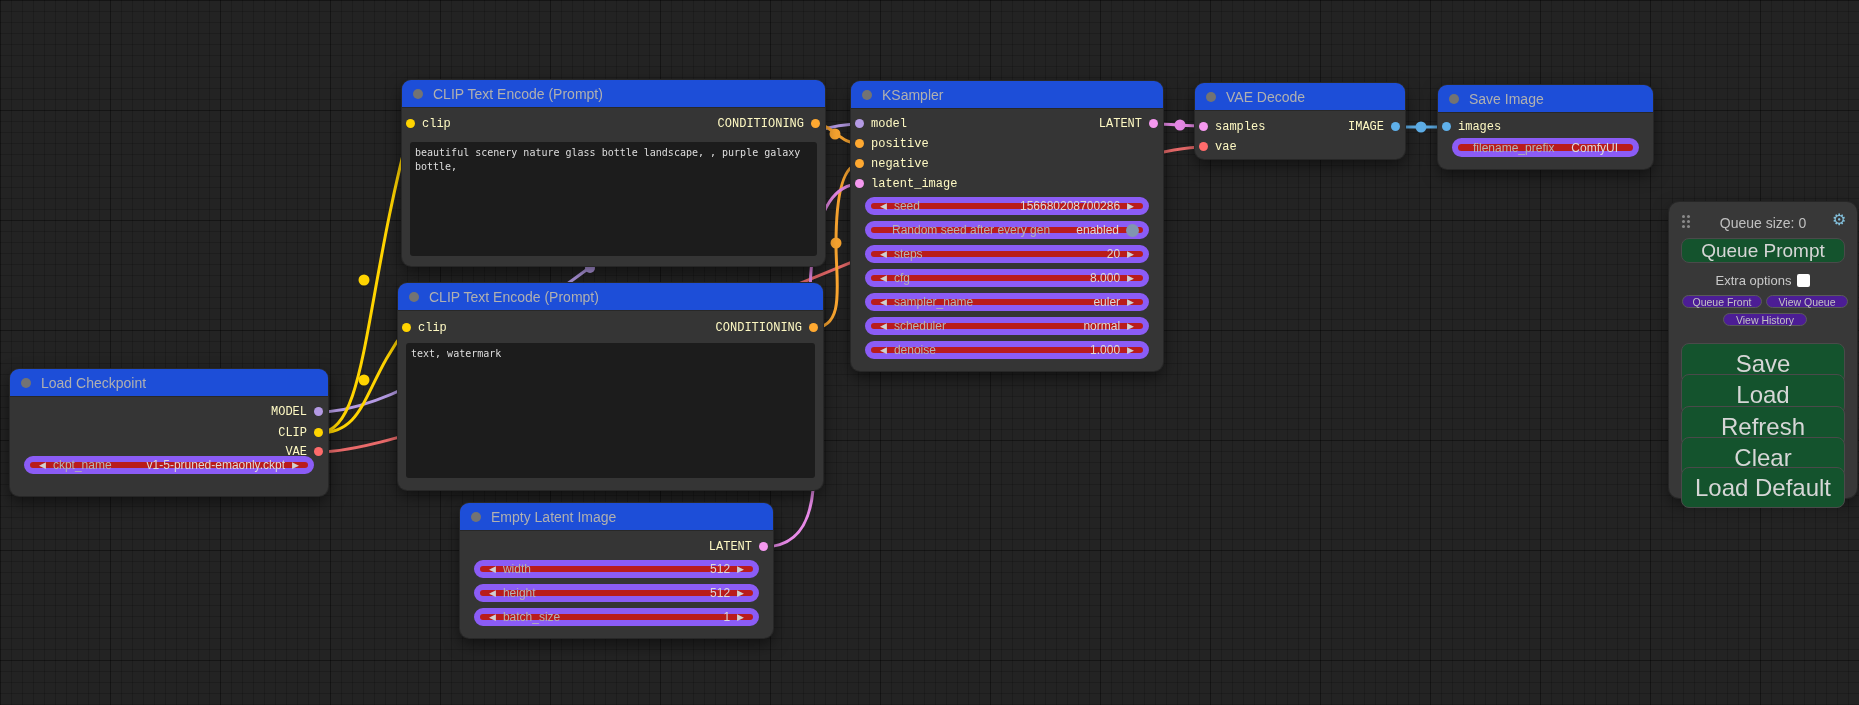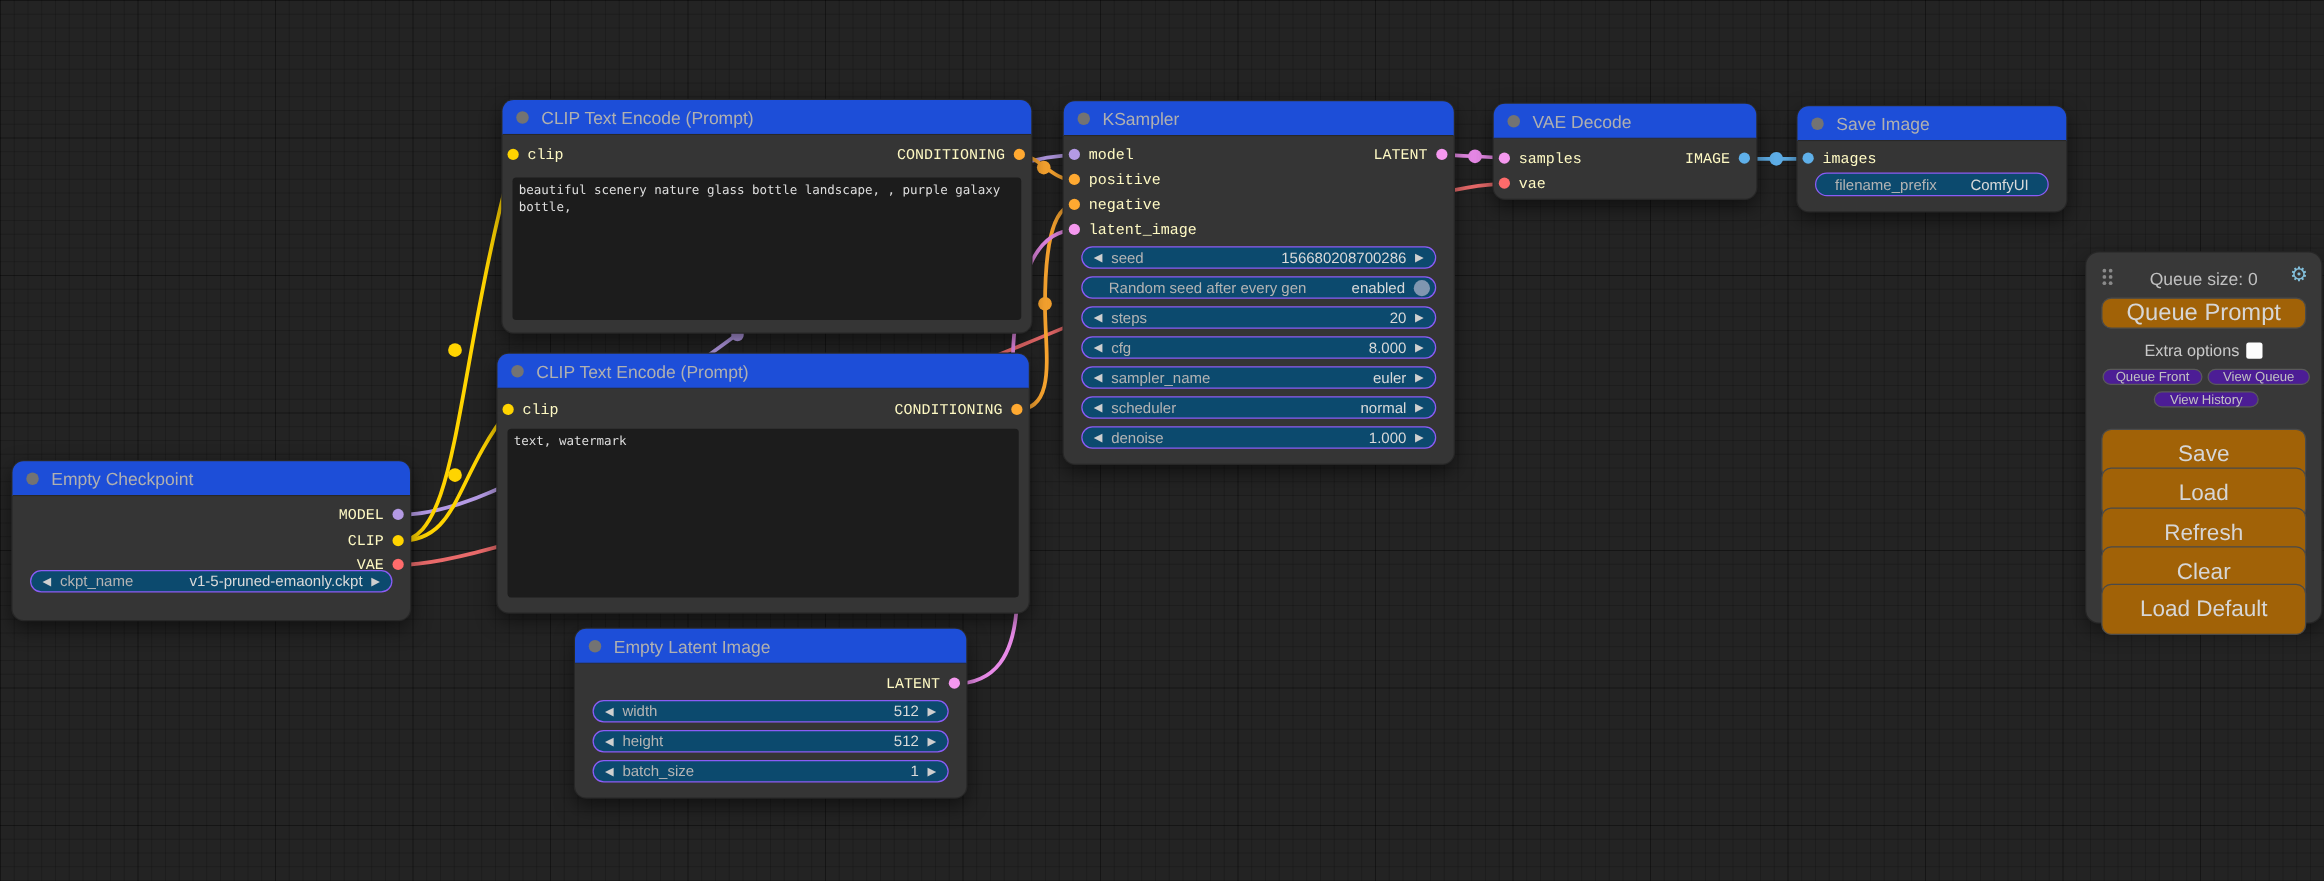--- a/index.html
+++ b/index.html
@@ -29,45 +29,45 @@
   .row{position:absolute;left:0;right:0;height:20px;font-size:12px;color:#fef9c3;line-height:20px;font-family:Liberation Mono, monospace;}
   .pin{width:9px;height:9px;border-radius:50%;position:absolute;top:5px;}
   .pin.in{left:4px}
   .pin.out{right:5px}
   .in-label{margin-left:20px;}
   .out-label{position:absolute;right:21px;top:0;}
   .p-model{background:#b49ae4}.p-clip{background:#ffd400}.p-vae{background:#ff6b6b}
   .p-cond{background:#ffa931}.p-latent{background:#f598ef}.p-image{background:#5fb0ea}
   .widget{
     display:flex;align-items:center;gap:7px;padding:0 9px;box-sizing:border-box;
-    background:#0c4a6e;border:1px solid #8b5cf6;border-radius:10px;height:18px;
+    background:#b91c1c;border:6px solid #8b5cf6;border-radius:10px;height:18px;
     position:absolute;left:14px;right:14px;font-size:12px;line-height:16px;
   }
   .w-label{color:#b4b4b4;white-space:nowrap;}
   .w-value{margin-left:auto;color:#dadada;white-space:nowrap;}
   .arrow{color:#cfcfcf;font-size:9px;line-height:1;}
   .toggle-dot{width:13px;height:13px;border-radius:50%;background:#8096b0;margin-right:-5px;flex:0 0 auto;}
   .prompt{
     position:absolute;left:8px;right:8px;box-sizing:border-box;
     background:#1c1c1c;border:none;outline:none;resize:none;border-radius:3px;
     color:#dedede;font-family:"DejaVu Sans Mono",monospace;font-size:10px;line-height:13.5px;
     padding:4px 5px;white-space:pre-wrap;overflow:hidden;
   }
   
   #queue-panel{
     position:absolute;z-index:3;left:1669px;top:202px;width:188px;height:296px;
     background:#383838;border-radius:10px;box-shadow:0 0 0 1px #262626,0 6px 16px rgba(0,0,0,.5);
   }
   .qp-abs{position:absolute;box-sizing:border-box;}
   .btn{
-    background:#a16207;border:1px solid #4a4a4a;border-radius:8px;color:#d6d6d6;
+    background:#14532d;border:1px solid #4a4a4a;border-radius:8px;color:#d6d6d6;
     display:flex;align-items:center;justify-content:center;cursor:pointer;
     font-family:"Liberation Sans",sans-serif;
   }
-  .btn.big{left:12px;right:12px;height:41px;font-size:18px;}
+  .btn.big{left:12px;right:12px;height:41px;font-size:24px;}
   .btn.small{border-radius:999px;height:13px;font-size:10.5px;color:#c2c2c2;border-color:#5a5a5a;background:#4c1d95;}
   #queue-size{left:0;right:0;top:13px;text-align:center;font-size:14px;color:#c0c0c0;}
   #gear{left:163px;top:8px;font-size:16px;color:#83c0dc;cursor:pointer;}
   #drag-dots{left:13px;top:13px;width:3px;height:3px;border-radius:50%;background:#8a8a8a;
     box-shadow:0 5px 0 #8a8a8a,0 10px 0 #8a8a8a,5px 0 0 #8a8a8a,5px 5px 0 #8a8a8a,5px 10px 0 #8a8a8a;}
   #extra-row{left:0;right:0;top:71px;display:flex;align-items:center;justify-content:center;gap:6px;
     font-size:13px;color:#c9c9c9;}
   #extra-checkbox{width:13px;height:13px;background:#fdfdfd;border-radius:2px;cursor:pointer;}
 </style>
 </head>
@@ -109,21 +109,21 @@
   <circle cx="835" cy="134" r="5.5" fill="#ffa931"></circle>
   <circle cx="836" cy="243" r="5.5" fill="#ffa931"></circle>
   <circle cx="812" cy="388" r="5" fill="#e88ae8"></circle>
   <circle cx="1180" cy="125" r="5.5" fill="#e88ae8"></circle>
   <circle cx="1421" cy="127" r="5.5" fill="#5fb0ea"></circle>
 </svg>
 
 <div class="node" style="left:10px;top:369px;width:318px;height:127px;">
   <div class="ntitle">
     <span class="tdot"></span>
-    <span>Empty Checkpoint</span>
+    <span>Load Checkpoint</span>
   </div>
   <div class="row" style="top:33px;">
     <span class="out-label">MODEL</span>
     <span class="pin out p-model"></span>
   </div>
   <div class="row" style="top:54px;">
     <span class="out-label">CLIP</span>
     <span class="pin out p-clip"></span>
   </div>
   <div class="row" style="top:73px;">

